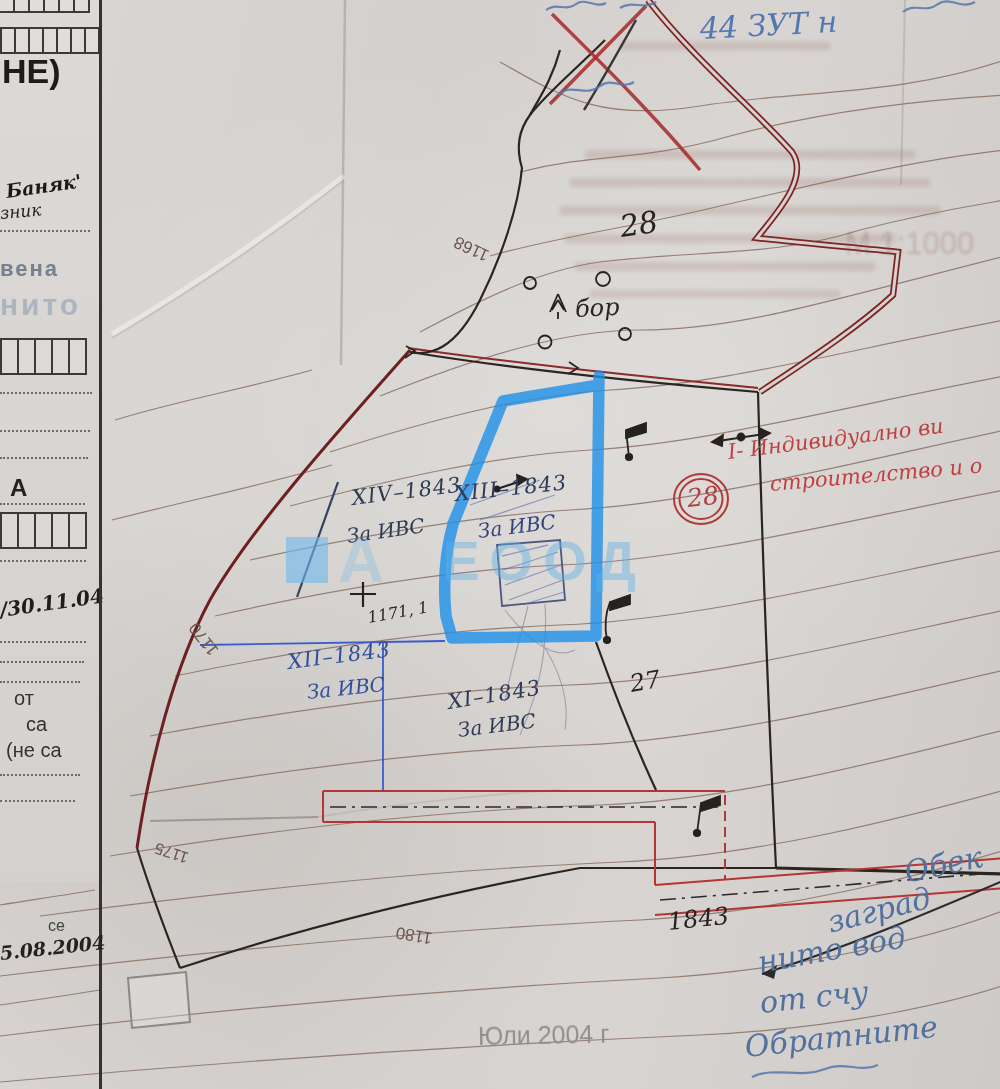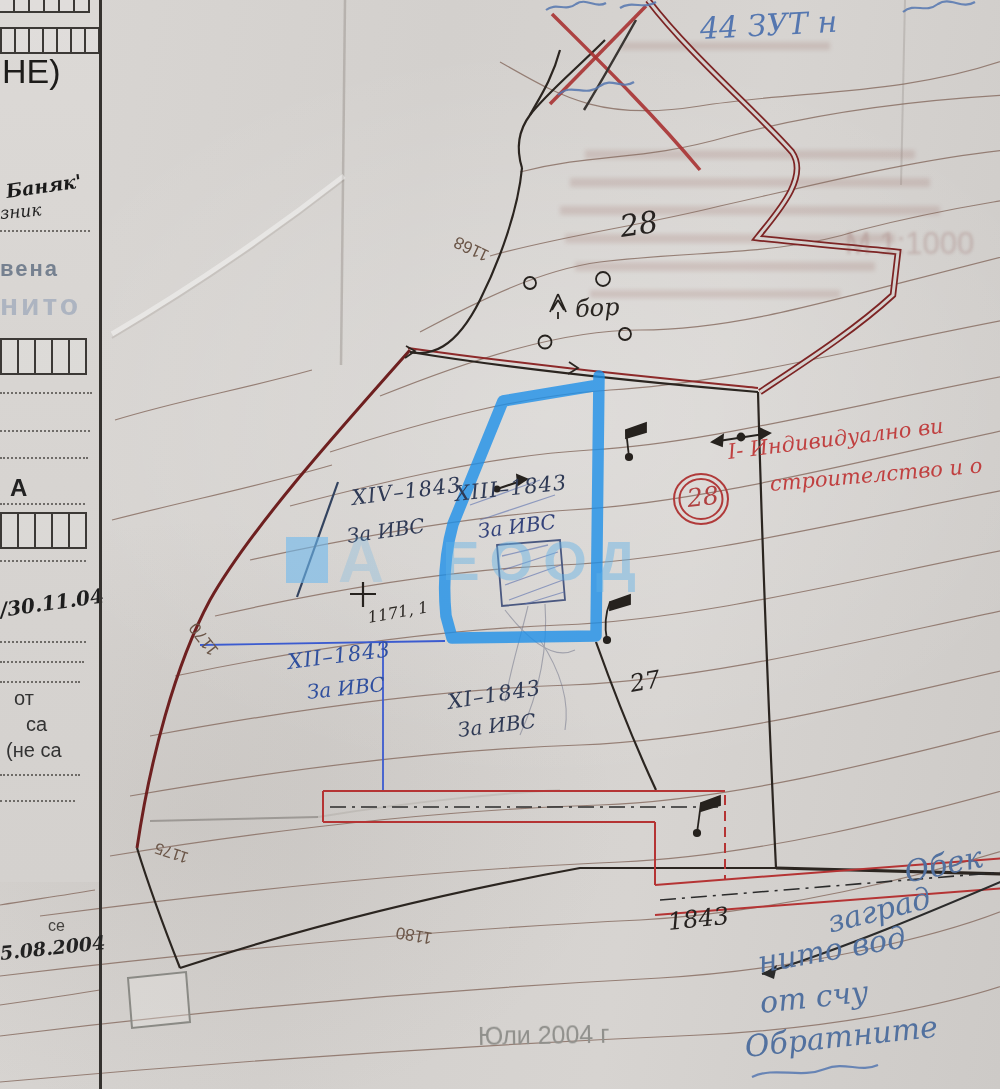--- a/index.html
+++ b/index.html
@@ -224,21 +224,21 @@
       </div>
     <div class="comb c2" style="left:2px;top:27px;">
         <span></span>
         <span></span>
         <span></span>
         <span></span>
         <span></span>
         <span></span>
         <span></span>
       </div>
-    <div class="lbl" style="left:2px;top:54px;font-size:34px;font-weight:normal;color:#1d1c1a;">НЕ)</div>
+    <div class="lbl" style="left:2px;top:54px;font-size:34px;font-weight:bold;color:#1d1c1a;">НЕ)</div>
     <div class="lbl hand" style="left:6px;top:182px;font-size:19px;font-weight:bold;color:#1a1a1a;transform:rotate(-8deg);">Баняк'</div>
     <div class="lbl hand" style="left:0;top:205px;font-size:17px;color:#1f1f1f;transform:rotate(-5deg);">зник</div>
     <div class="dotted" style="left:0;top:230px;width:90px;"></div>
     <div class="lbl" style="left:0;top:258px;font-size:22px;font-weight:bold;letter-spacing:2px;color:rgba(90,105,125,.78);">вена</div>
     <div class="lbl" style="left:0;top:290px;font-size:30px;font-weight:bold;letter-spacing:3px;color:rgba(120,140,170,.45);">нито</div>
     <div class="comb c3" style="left:2px;top:338px;">
         <span></span>
         <span></span>
         <span></span>
         <span></span>

